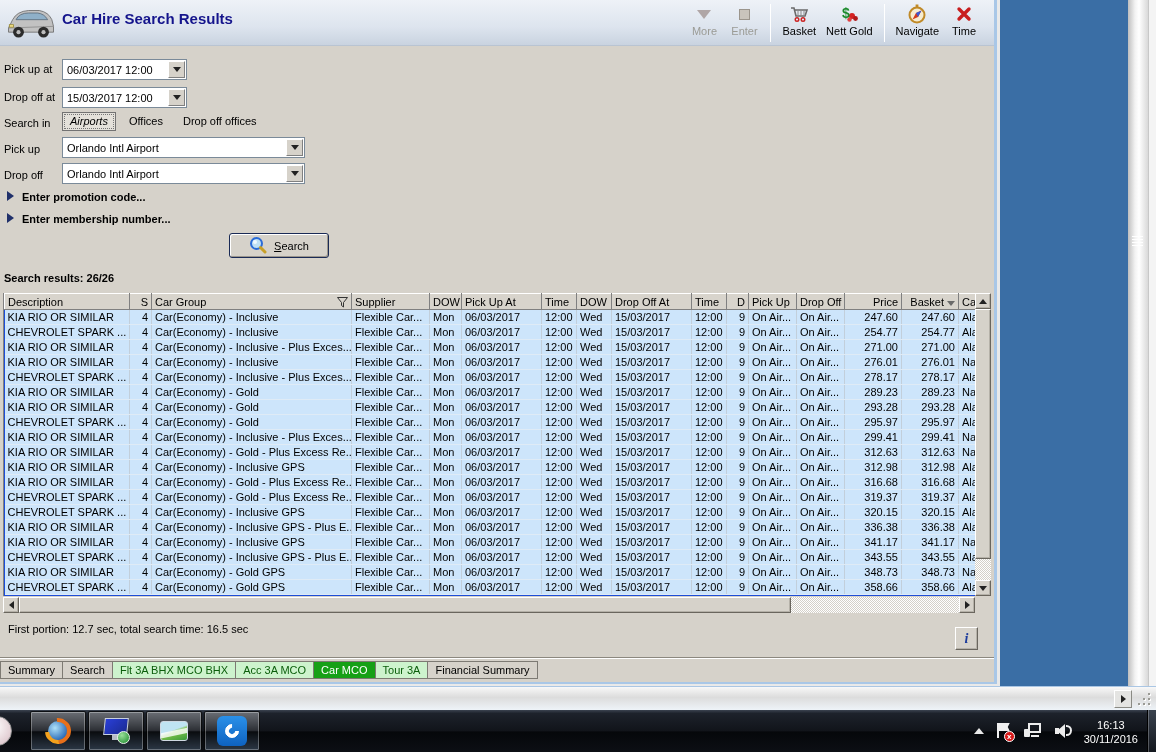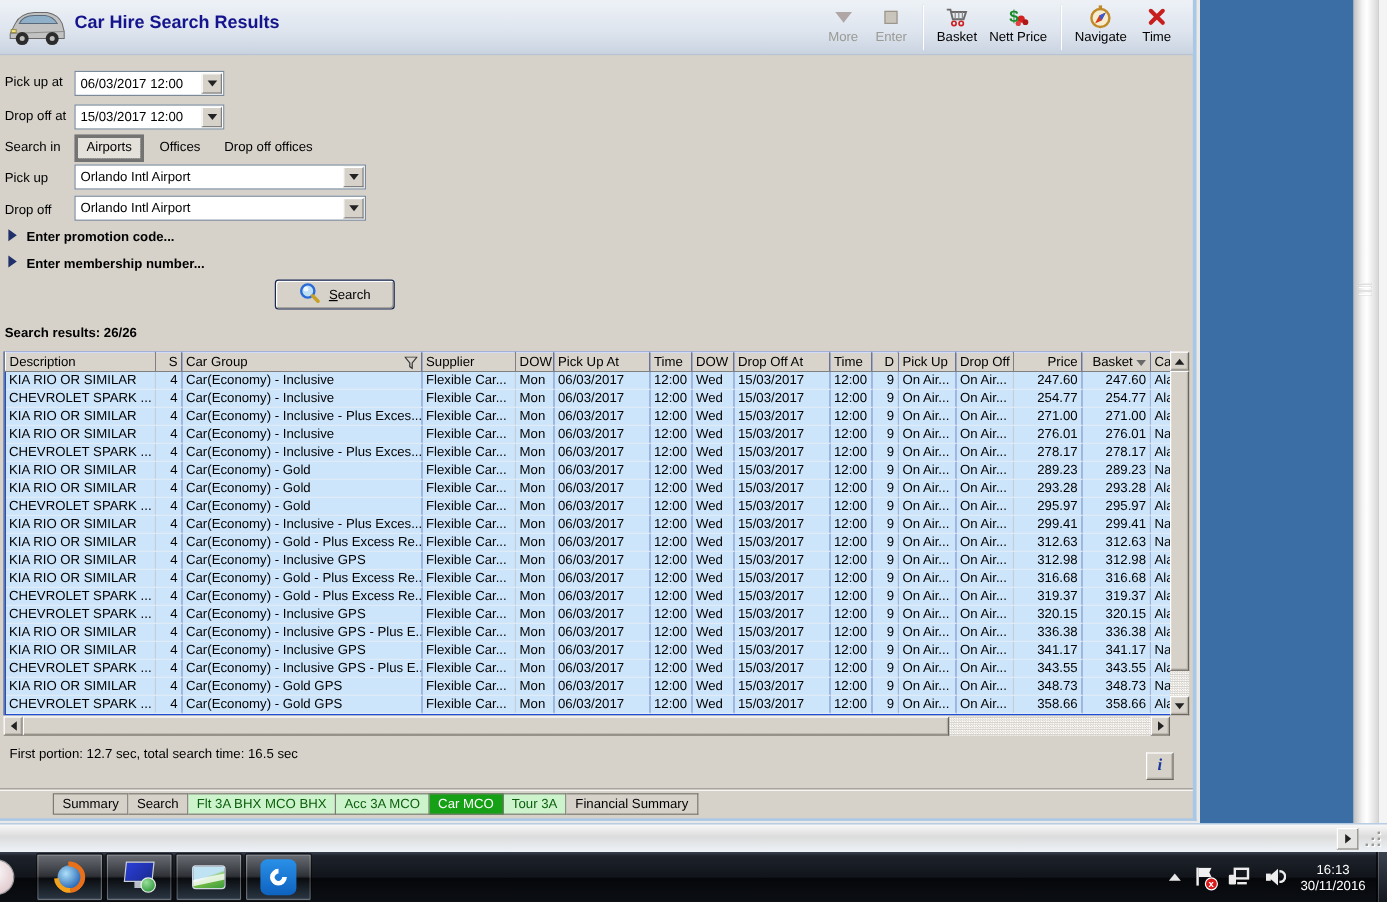--- a/index.html
+++ b/index.html
@@ -28,21 +28,21 @@
 
   
   .lbl { position:absolute; left:4px; }
   .combo { position:absolute; background:#fff; border:1px solid #7a8a99; height:21px; display:flex; align-items:center; }
   .combo .val { flex:1; padding:0 4px; white-space:nowrap; overflow:hidden; }
   .combo .dd { width:17px; height:17px; margin-right:1px; background:#d6d2ca;
     border:1px solid; border-color:#fff #808080 #808080 #fff; display:flex; align-items:center; justify-content:center; }
   .dd i { width:0; height:0; border-left:4px solid transparent; border-right:4px solid transparent; border-top:5px solid #222; }
 
   .searchin-opt { display:inline-block; padding:2px 7px 3px; margin-right:6px; }
-  .searchin-opt.sel { background:#e4e1da; border:3px solid #737373; outline:1px dotted #777; outline-offset:-3px; }
+  .searchin-opt.sel { background:#e4e1da; border:1px solid #737373; outline:1px dotted #777; outline-offset:-3px;font-style:italic; }
 
   .expander { position:absolute; left:7px; font-weight:bold; }
   .exp-tri { display:inline-block; width:0; height:0; border-top:5px solid transparent; border-bottom:5px solid transparent;
     border-left:7px solid #20306a; margin-right:8px; }
 
   .search-btn { position:absolute; left:229px; top:233px; width:100px; height:25px; background:#d6d2ca;
     border:1px solid #1a2a55; border-radius:3px; box-shadow:inset 1px 1px 0 #fff, inset -1px -1px 0 #9a958c;
     display:flex; align-items:center; justify-content:center; gap:7px; }
   .search-btn u { text-decoration:underline; }
 
@@ -74,21 +74,21 @@
   .vscroll { position:absolute; left:975px; top:293px; width:16px; height:303px; }
   .hscroll { position:absolute; left:3px; top:597px; width:972px; height:16px; }
 
   .status-line { position:absolute; left:8px; top:623px; }
   .info-btn { position:absolute; left:955px; top:627px; width:23px; height:23px; background:#d6d2ca;
     border:1px solid; border-color:#fff #6a665e #6a665e #fff; box-shadow:inset -1px -1px 0 #b5b1a8;
     font-family:"Liberation Serif","DejaVu Serif",serif; font-style:italic; font-weight:bold; font-size:14px; color:#1a3a9c;
     display:flex; align-items:center; justify-content:center; }
   .groove { position:absolute; left:0; top:657px; width:994px; height:2px; border-top:1px solid #8c887f; border-bottom:1px solid #fff; }
 
-  .tabstrip { position:absolute; left:0; top:661px; height:18px; display:flex;padding-left:44px; }
+  .tabstrip { position:absolute; left:0; top:661px; height:18px; display:flex; }
   .btab { height:18px; padding:2px 7px 0; border:1px solid #7d7a73; border-left:none; background:#d6d2ca; white-space:nowrap; }
   .btab:first-child { border-left:1px solid #7d7a73; }
   .btab.green { background:#cdf3cd; color:#0b5e0b; }
   .btab.selected { background:#16a016; color:#fff; }
 
   
   .blue-panel { position:absolute; left:1000px; top:0; width:128px; height:686px; background:#3a6ea5; }
   .right-strip { position:absolute; left:1128px; top:0; width:20px; height:686px;
     background:linear-gradient(90deg,#bfbfbf,#f2f2f2 35%,#ffffff 55%,#d9d9d9); }
   .right-sliver { position:absolute; left:1148px; top:0; width:8px; height:686px; background:#f4f4f4; border-left:1px solid #c8c8c8; }
@@ -194,21 +194,21 @@
         </div>
         <div class="tb-btn">
           <span class="tb-ico">
             <svg width="20" height="18" viewBox="0 0 20 18">
               <circle cx="13" cy="11" r="3" fill="#d42222"></circle>
                 <circle cx="16.5" cy="13.5" r="2.4" fill="#b01818"></circle>
                 <circle cx="10.5" cy="14.5" r="2.2" fill="#e04040"></circle>
               <text x="3" y="13" font-size="14" font-weight="bold" fill="#1a8a2a" font-family="Liberation Sans, sans-serif">$</text>
             </svg>
           </span>
-          <span class="tb-lbl">Nett Price</span>
+          <span class="tb-lbl">Nett Gold</span>
         </div>
         <div class="tb-sep"></div>
         <div class="tb-btn">
           <span class="tb-ico">
             <svg width="20" height="20" viewBox="0 0 20 20">
               <circle cx="10" cy="11" r="7.5" fill="#f6ecd0" stroke="#c08a28" stroke-width="2"></circle>
               <rect x="8.6" y="0.5" width="2.8" height="3" fill="#c08a28"></rect>
               <path d="M5.5 15.5 L9 9 L14.5 6.5 L11 13 Z" fill="#d43a1a"></path>
               <path d="M9 9 L14.5 6.5 L11 13 Z" fill="#3a5ad4"></path>
             </svg>

